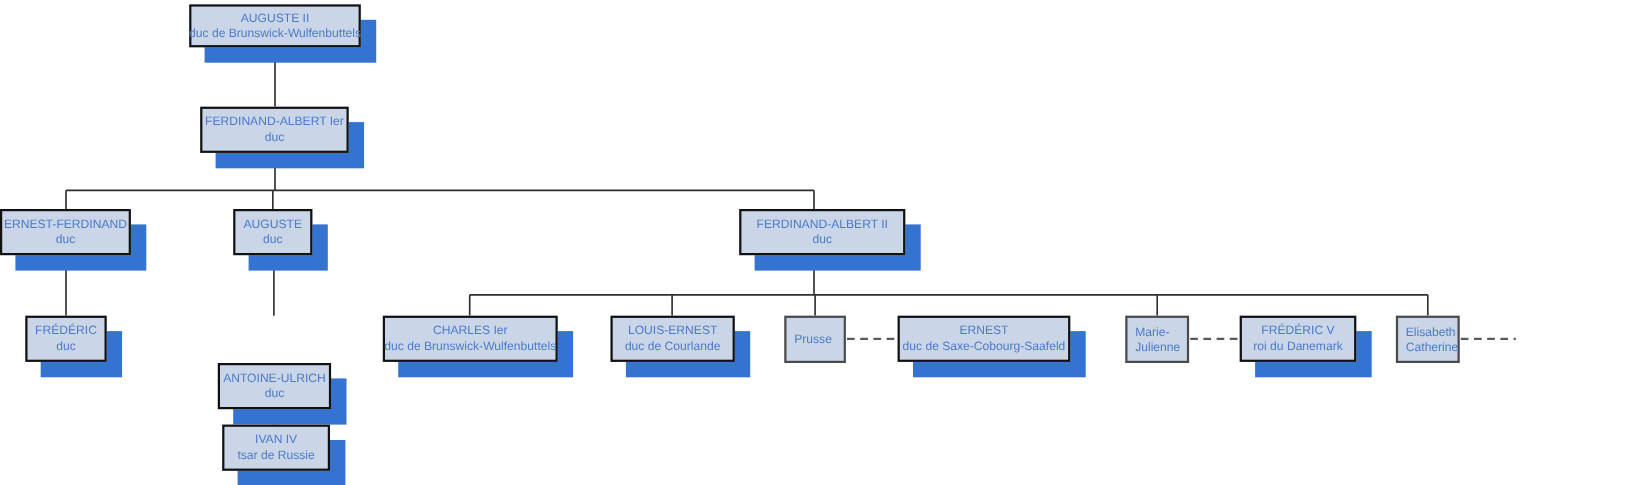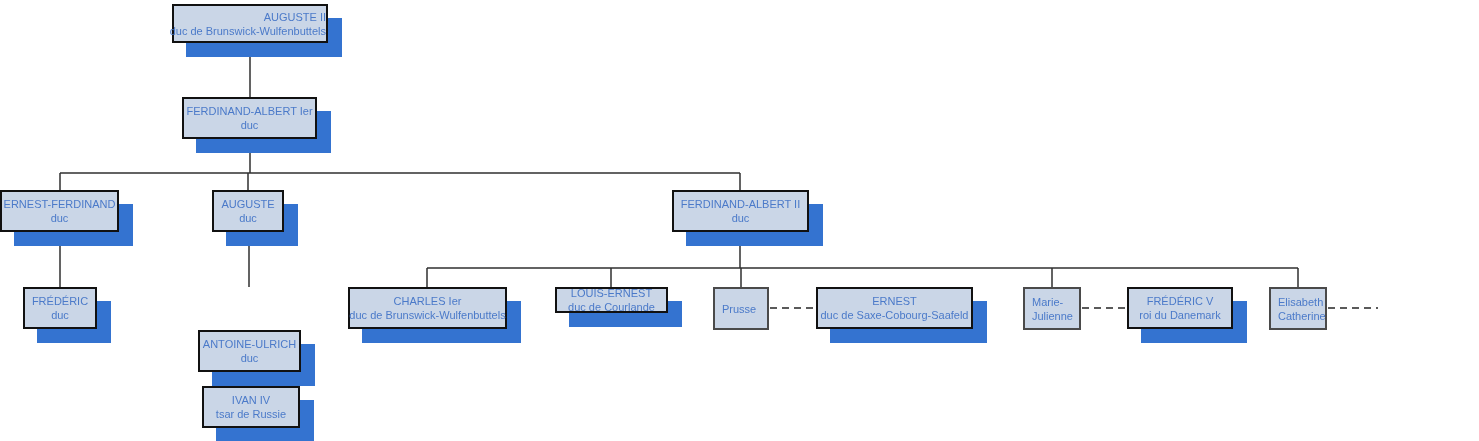--- a/index.html
+++ b/index.html
@@ -31,29 +31,29 @@
     text-align:center;white-space:nowrap;
   }
   .node.spouse{
     border:2px solid var(--spouse-border);
     box-shadow:none;
     align-items:flex-start;text-align:left;padding-left:7px;
   }
   .l2:empty{display:none;}
 
   
-  #n-auguste-ii          {left:172px;top:4px;  width:156px;height:39px;align-items:flex-end;}
+  #n-auguste-ii          {left:172px;top:4px;  width:156px;height:39px;}
   #n-ferdinand-albert-ier{left:182px;top:97px; width:135px;height:42px;}
   #n-ernest-ferdinand    {left:0px;  top:190px;width:119px;height:42px;}
   #n-auguste             {left:212px;top:190px;width:72px; height:42px;}
-  #n-ferdinand-albert-ii {left:672px;top:190px;width:137px;height:42px;}
+  #n-ferdinand-albert-ii {left:672px;top:190px;width:151px;height:42px;}
   #n-frederic            {left:23px; top:287px;width:74px; height:42px;}
   #n-antoine-ulrich      {left:198px;top:287px;width:103px;height:42px;margin-top:43px;}
   #n-charles-ier         {left:348px;top:287px;width:159px;height:42px;text-align:right;}
-  #n-louis-ernest        {left:555px;top:287px;width:113px;height:26px;}
+  #n-louis-ernest        {left:555px;top:287px;width:113px;height:42px;}
   #n-sophie              {left:713px;top:287px;width:56px; height:43px;}
   #n-ernest              {left:816px;top:287px;width:157px;height:42px;}
   #n-marie-julienne      {left:1023px;top:287px;width:58px;height:43px;}
   #n-frederic-v          {left:1127px;top:287px;width:106px;height:42px;}
   #n-elisabeth-catherine {left:1269px;top:287px;width:58px;height:43px;}
   #n-frederic-ii         {left:1379px;top:286px;width:87px;height:42px;}
   #n-ivan-iv             {left:202px;top:386px;width:98px;height:42px;}
 </style>
 </head>
 <body>

